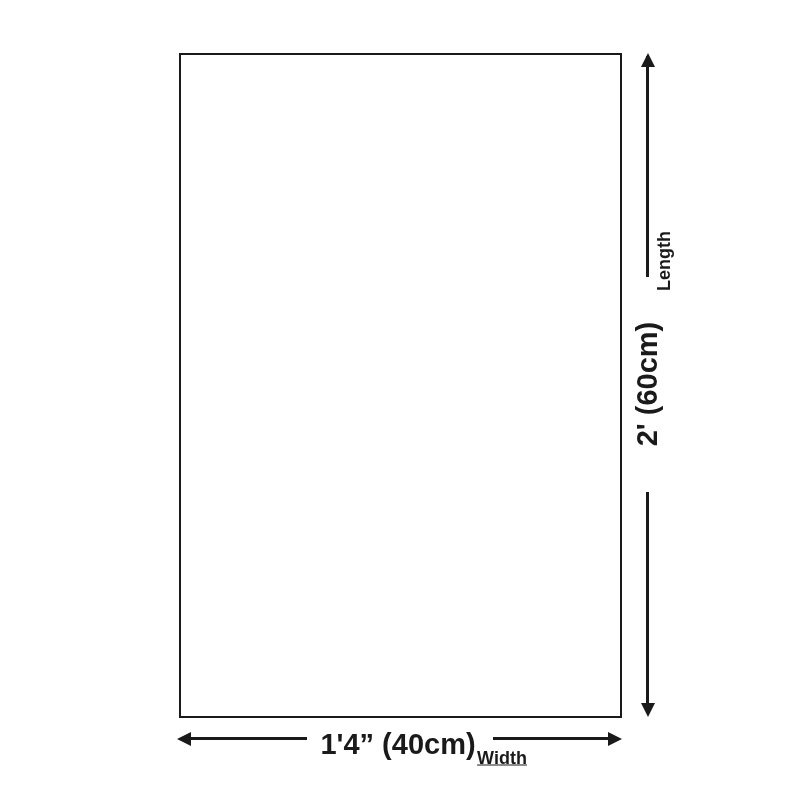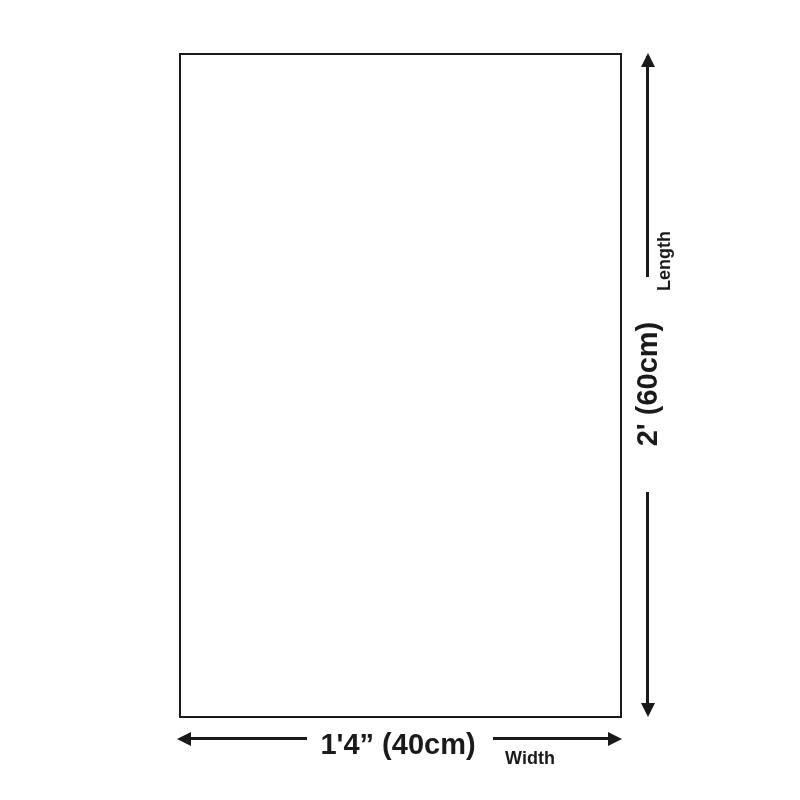--- a/index.html
+++ b/index.html
@@ -60,21 +60,21 @@
   .dim-label {
     position: absolute; color: var(--line);
     font-size: 18px; font-weight: 700; white-space: nowrap;
   }
   .ctr { transform: translate(-50%, -50%); text-align: right; }
   .rot { transform: translate(-50%, -50%) rotate(-90deg); }
 
   .pos-length-value { left: 647px; top: 384px; }
   .pos-length-label { left: 664px; top: 261px; }
   .pos-width-value  { left: 398px; top: 744px; }
-  .pos-width-label  { left: 530px; top: 758px; }
+  .pos-width-label  { left: 502px; top: 758px; text-decoration: underline; }
 </style>
 </head>
 <body style="background: rgb(255, 255, 255);">
 
 <div class="stage">
 
   <div class="rect"></div>
 
   <div class="head head-up"></div>
   <div class="v-shaft v-shaft-top"></div>

